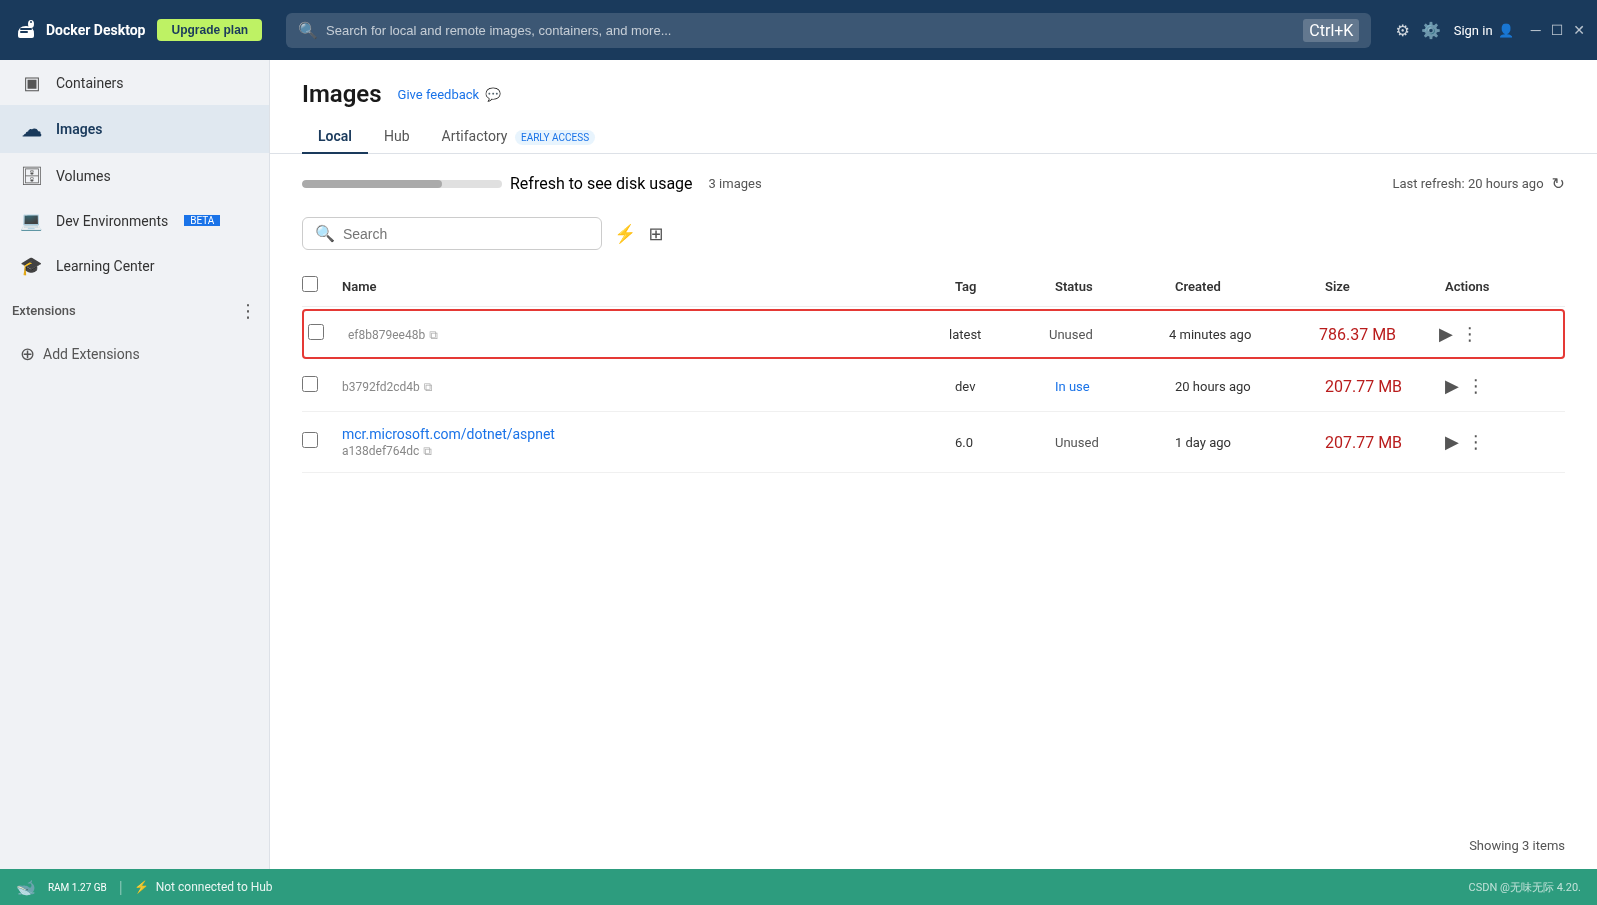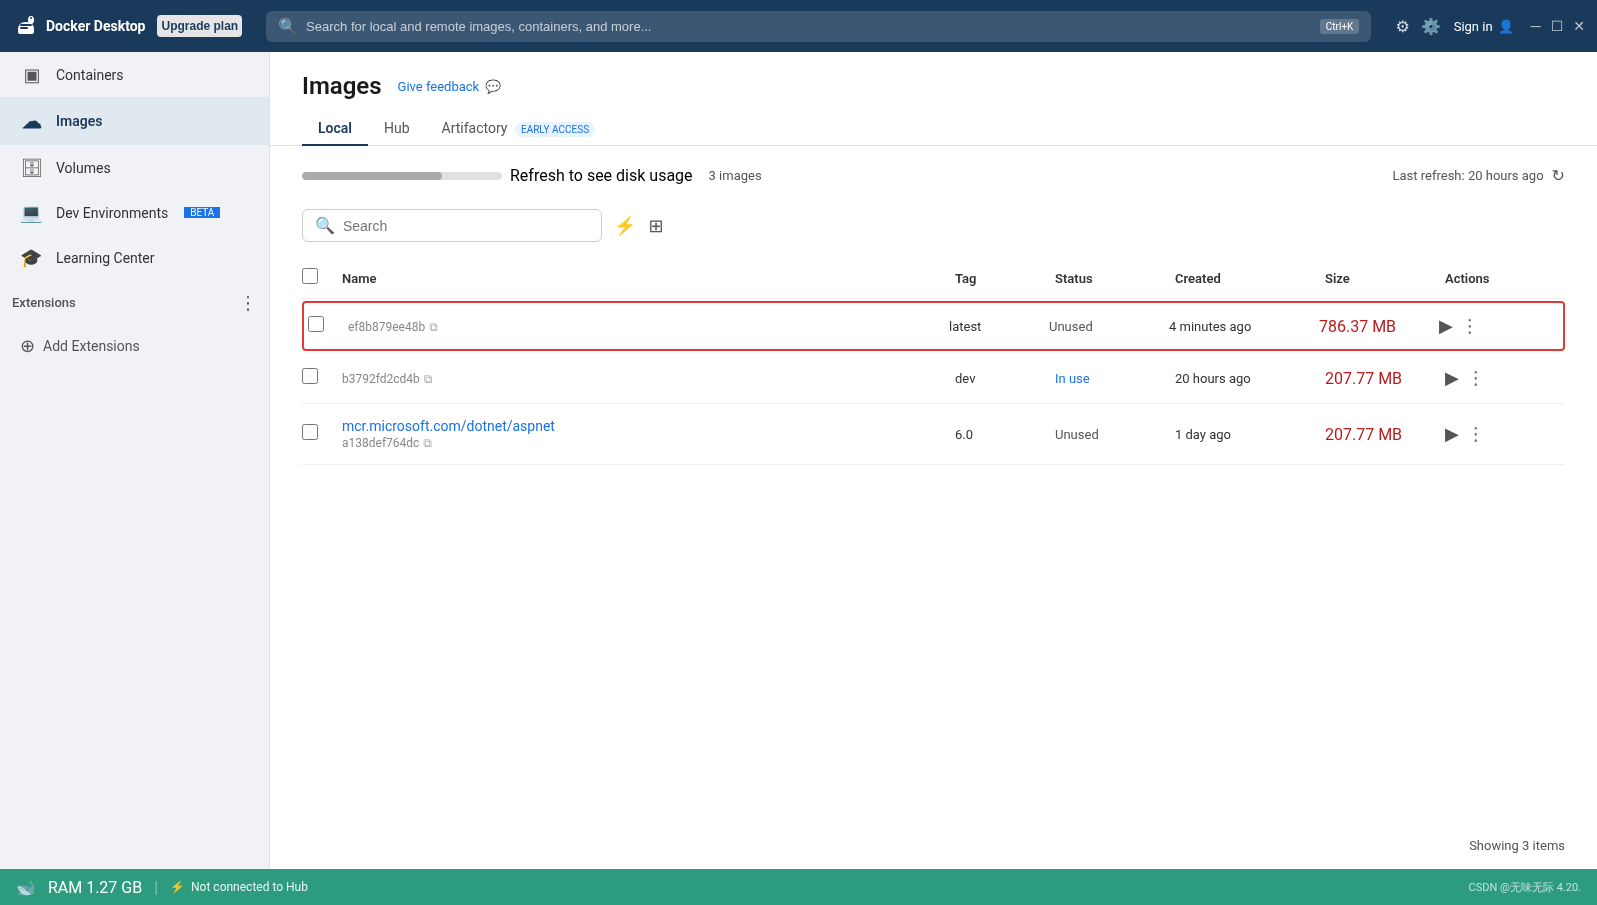--- a/index.html
+++ b/index.html
@@ -1,34 +1,34 @@
 <!DOCTYPE html>
 <html><head>
   <meta charset="utf-8">
   <style>
     * { box-sizing: border-box; margin: 0; padding: 0; }
     body { font-family: -apple-system, BlinkMacSystemFont, 'Segoe UI', Roboto, sans-serif; background: #f0f2f5; height: 905px; width: 1597px; overflow: hidden; display: flex; flex-direction: column; }
 
     
     .titlebar {
-      display: flex; align-items: center; background: #1a3a5c; height: 52px; padding: 0 12px; gap: 8px; flex-shrink: 0;
+      display: flex; align-items: center; background: #1a3a5c; height: 60px; padding: 0 12px; gap: 8px; flex-shrink: 0;
     }
     .titlebar-logo { color: white; font-weight: bold; font-size: 14px; display: flex; align-items: center; gap: 6px; }
     .titlebar-logo .whale-icon { width: 28px; height: 28px; }
     .upgrade-btn {
-      background: #e5e5e5; color: #1a3a5c; border: none; border-radius: 4px; padding: 4px 4px; font-size: 12px; font-weight: 600; cursor: pointer; margin-left: 4px;
+      background: #bef264; color: #1a3a5c; border: none; border-radius: 4px; padding: 4px 14px; font-size: 12px; font-weight: 600; cursor: pointer; margin-left: 4px;
     }
     .search-bar {
       flex: 1; margin: 0 16px; display: flex; align-items: center; background: rgba(255,255,255,0.15); border-radius: 6px; padding: 6px 12px; gap: 8px;
     }
     .search-bar input {
       background: transparent; border: none; outline: none; color: white; font-size: 13px; flex: 1;
     }
     .search-bar input::placeholder { color: rgba(255,255,255,0.7); }
-    .kbd { background: rgba(255,255,255,0.2); color: white; border-radius: 3px; padding: 2px 6px; font-size: 10px; }
+    .kbd { background: rgba(255,255,255,0.2); color: white; border-radius: 3px; padding: 2px 6px; font-size: 16px; }
     .titlebar-actions { display: flex; align-items: center; gap: 12px; }
     .titlebar-icon { color: rgba(255,255,255,0.8); cursor: pointer; font-size: 16px; }
     .sign-in-btn { display: flex; align-items: center; gap: 6px; color: white; font-size: 13px; cursor: pointer; }
     .window-controls { display: flex; align-items: center; gap: 10px; margin-left: 8px; }
     .win-ctrl { color: rgba(255,255,255,0.7); font-size: 14px; cursor: pointer; }
 
     
     .main-layout { display: flex; flex: 1; overflow: hidden; }
 
     
@@ -45,21 +45,21 @@
     .sidebar-section { padding: 12px 12px; display: flex; align-items: center; justify-content: space-between; }
     .sidebar-section-label { font-size: 13px; color: #555; font-weight: 500; }
     .sidebar-more { cursor: pointer; font-size: 18px; color: #555; }
     .add-extensions { display: flex; align-items: center; gap: 8px; padding: 10px 20px; cursor: pointer; color: #555; font-size: 14px; }
 
     
     .statusbar {
       height: 36px; background: #2d9c7e; display: flex; align-items: center; padding: 0 16px; gap: 12px; flex-shrink: 0;
     }
     .status-icon { color: white; font-size: 16px; }
-    .status-text { color: white; font-size: 16px; }
+    .status-text { color: white; font-size: 10px; }
     .status-separator { color: rgba(255,255,255,0.4); }
     .not-connected { display: flex; align-items: center; gap: 6px; color: rgba(255,255,255,0.9); font-size: 12px; }
     .statusbar-right { margin-left: auto; color: rgba(255,255,255,0.7); font-size: 11px; }
 
     
     .content { flex: 1; background: white; overflow-y: auto; display: flex; flex-direction: column; }
 
     
     .page-header { padding: 20px 32px 0; display: flex; align-items: center; gap: 16px; }
     .page-title { font-size: 24px; font-weight: 600; color: #1a1a1a; }

